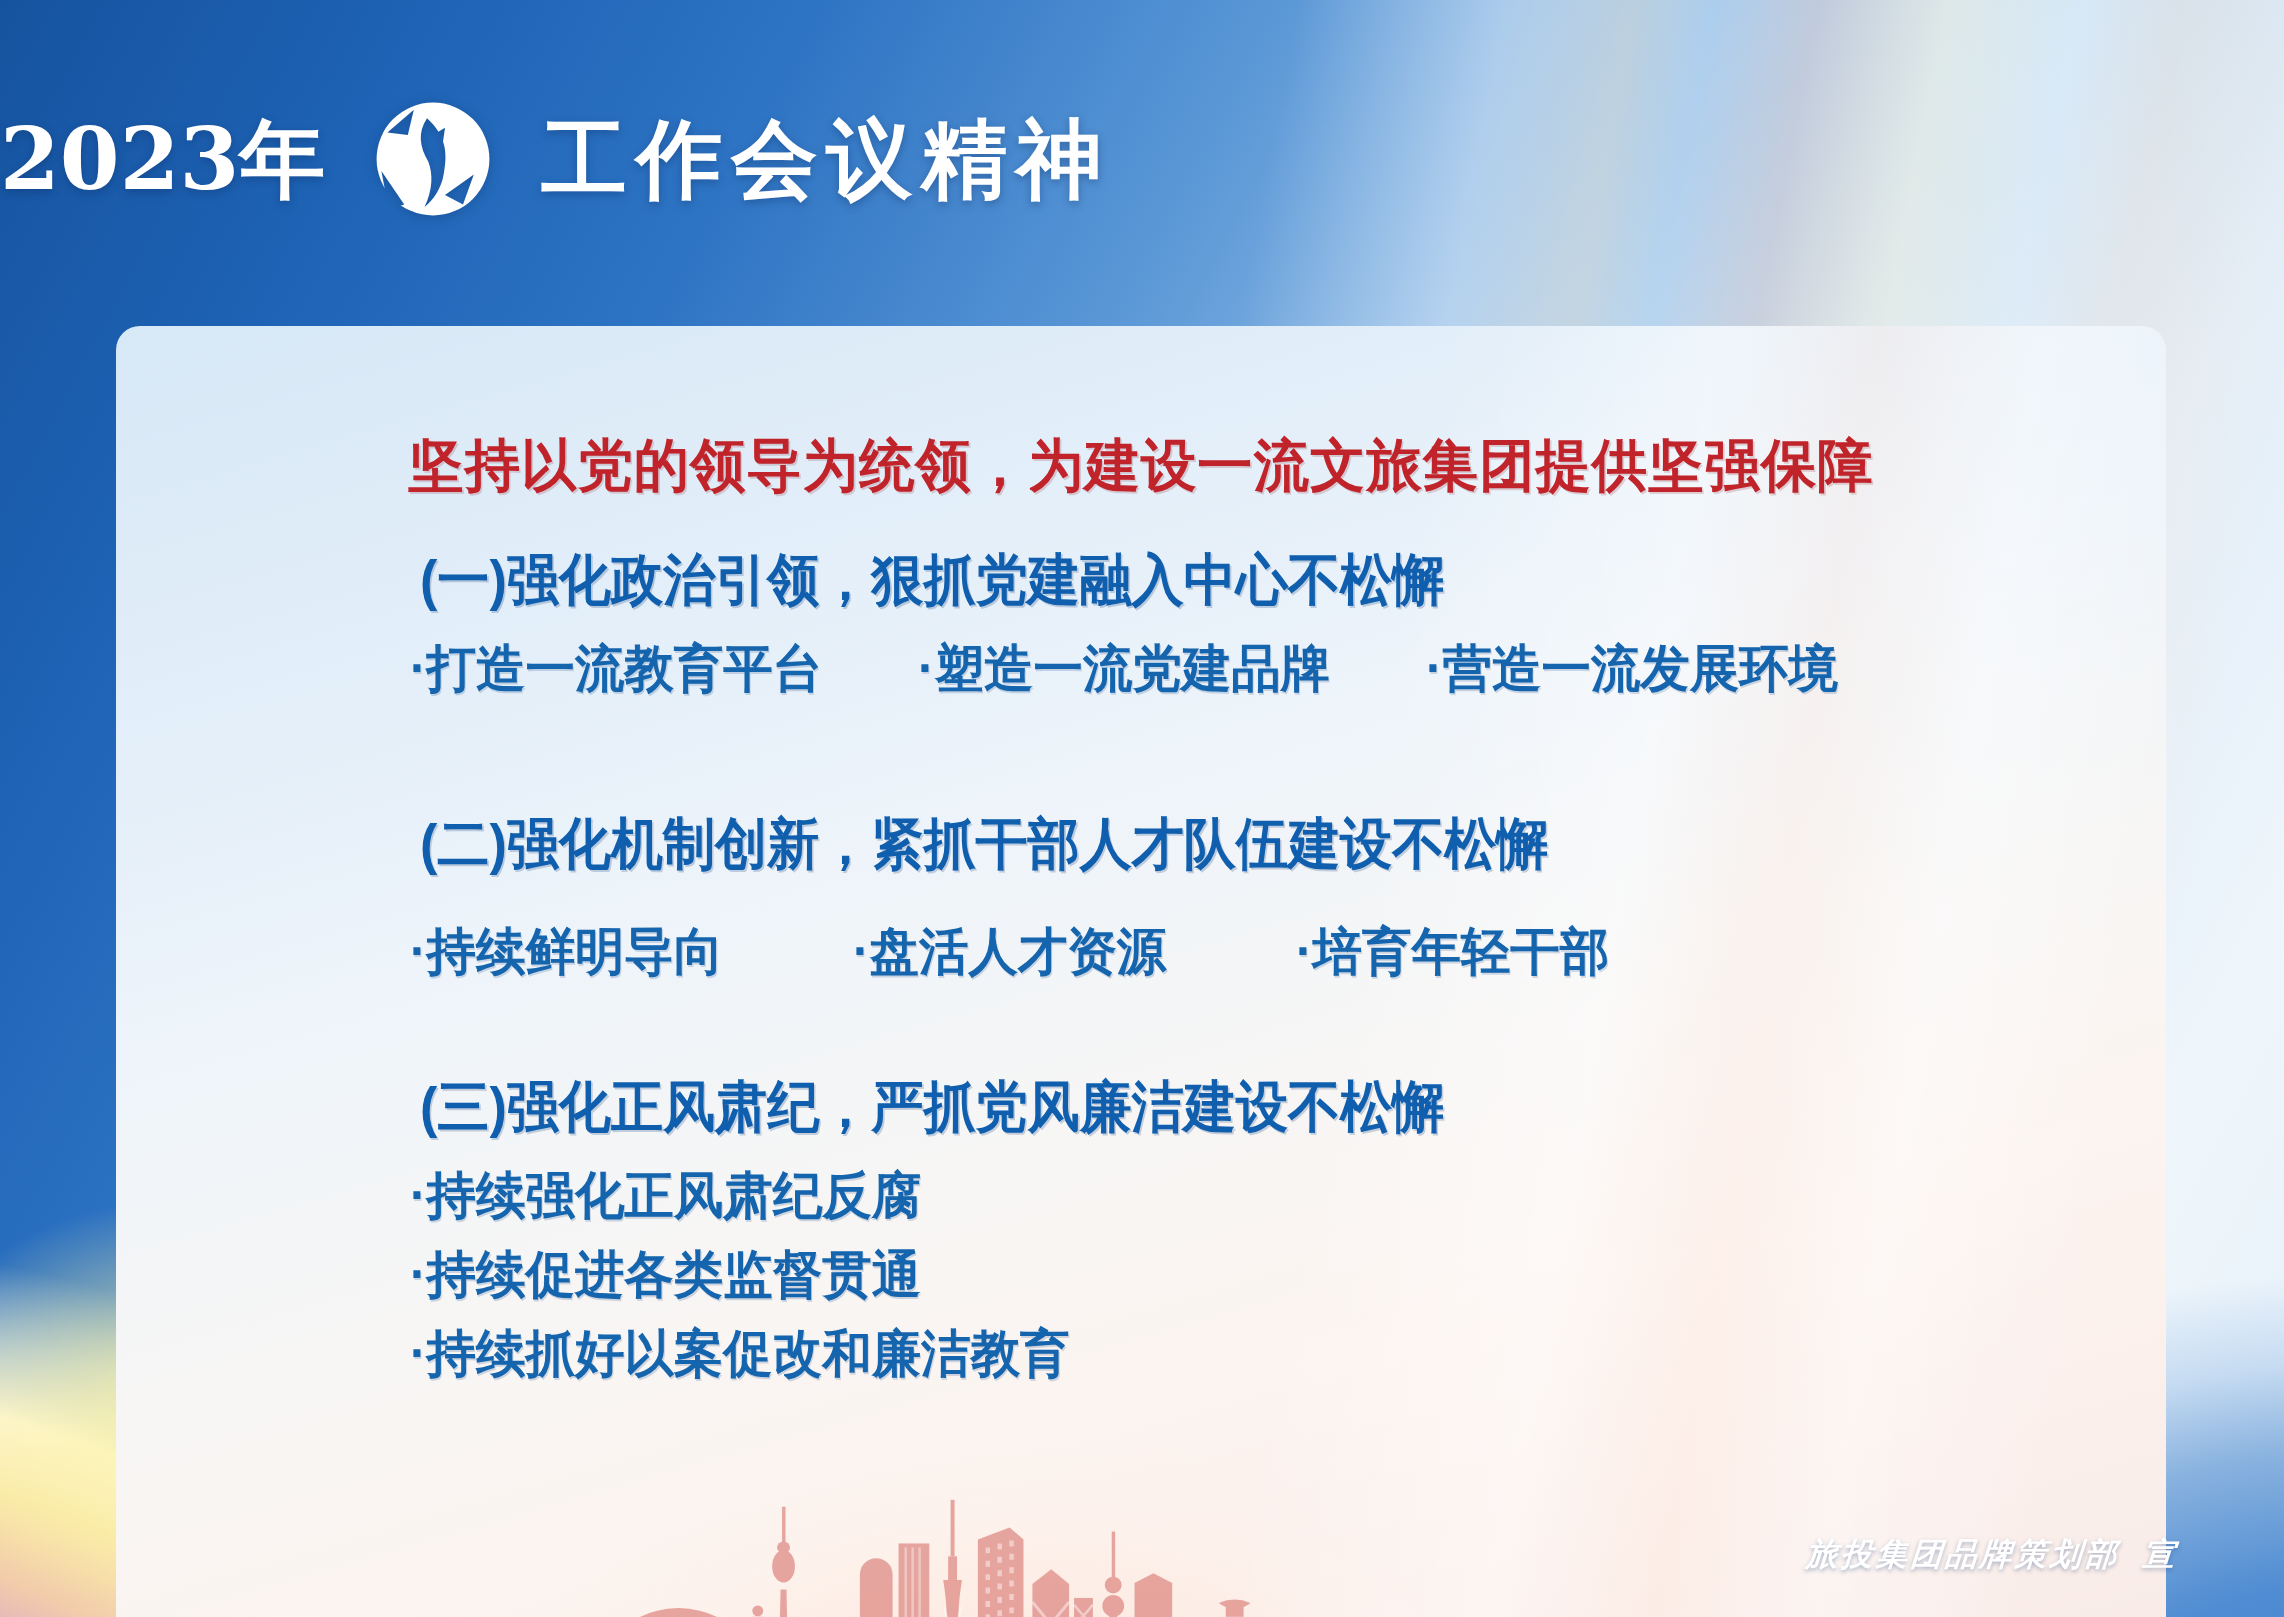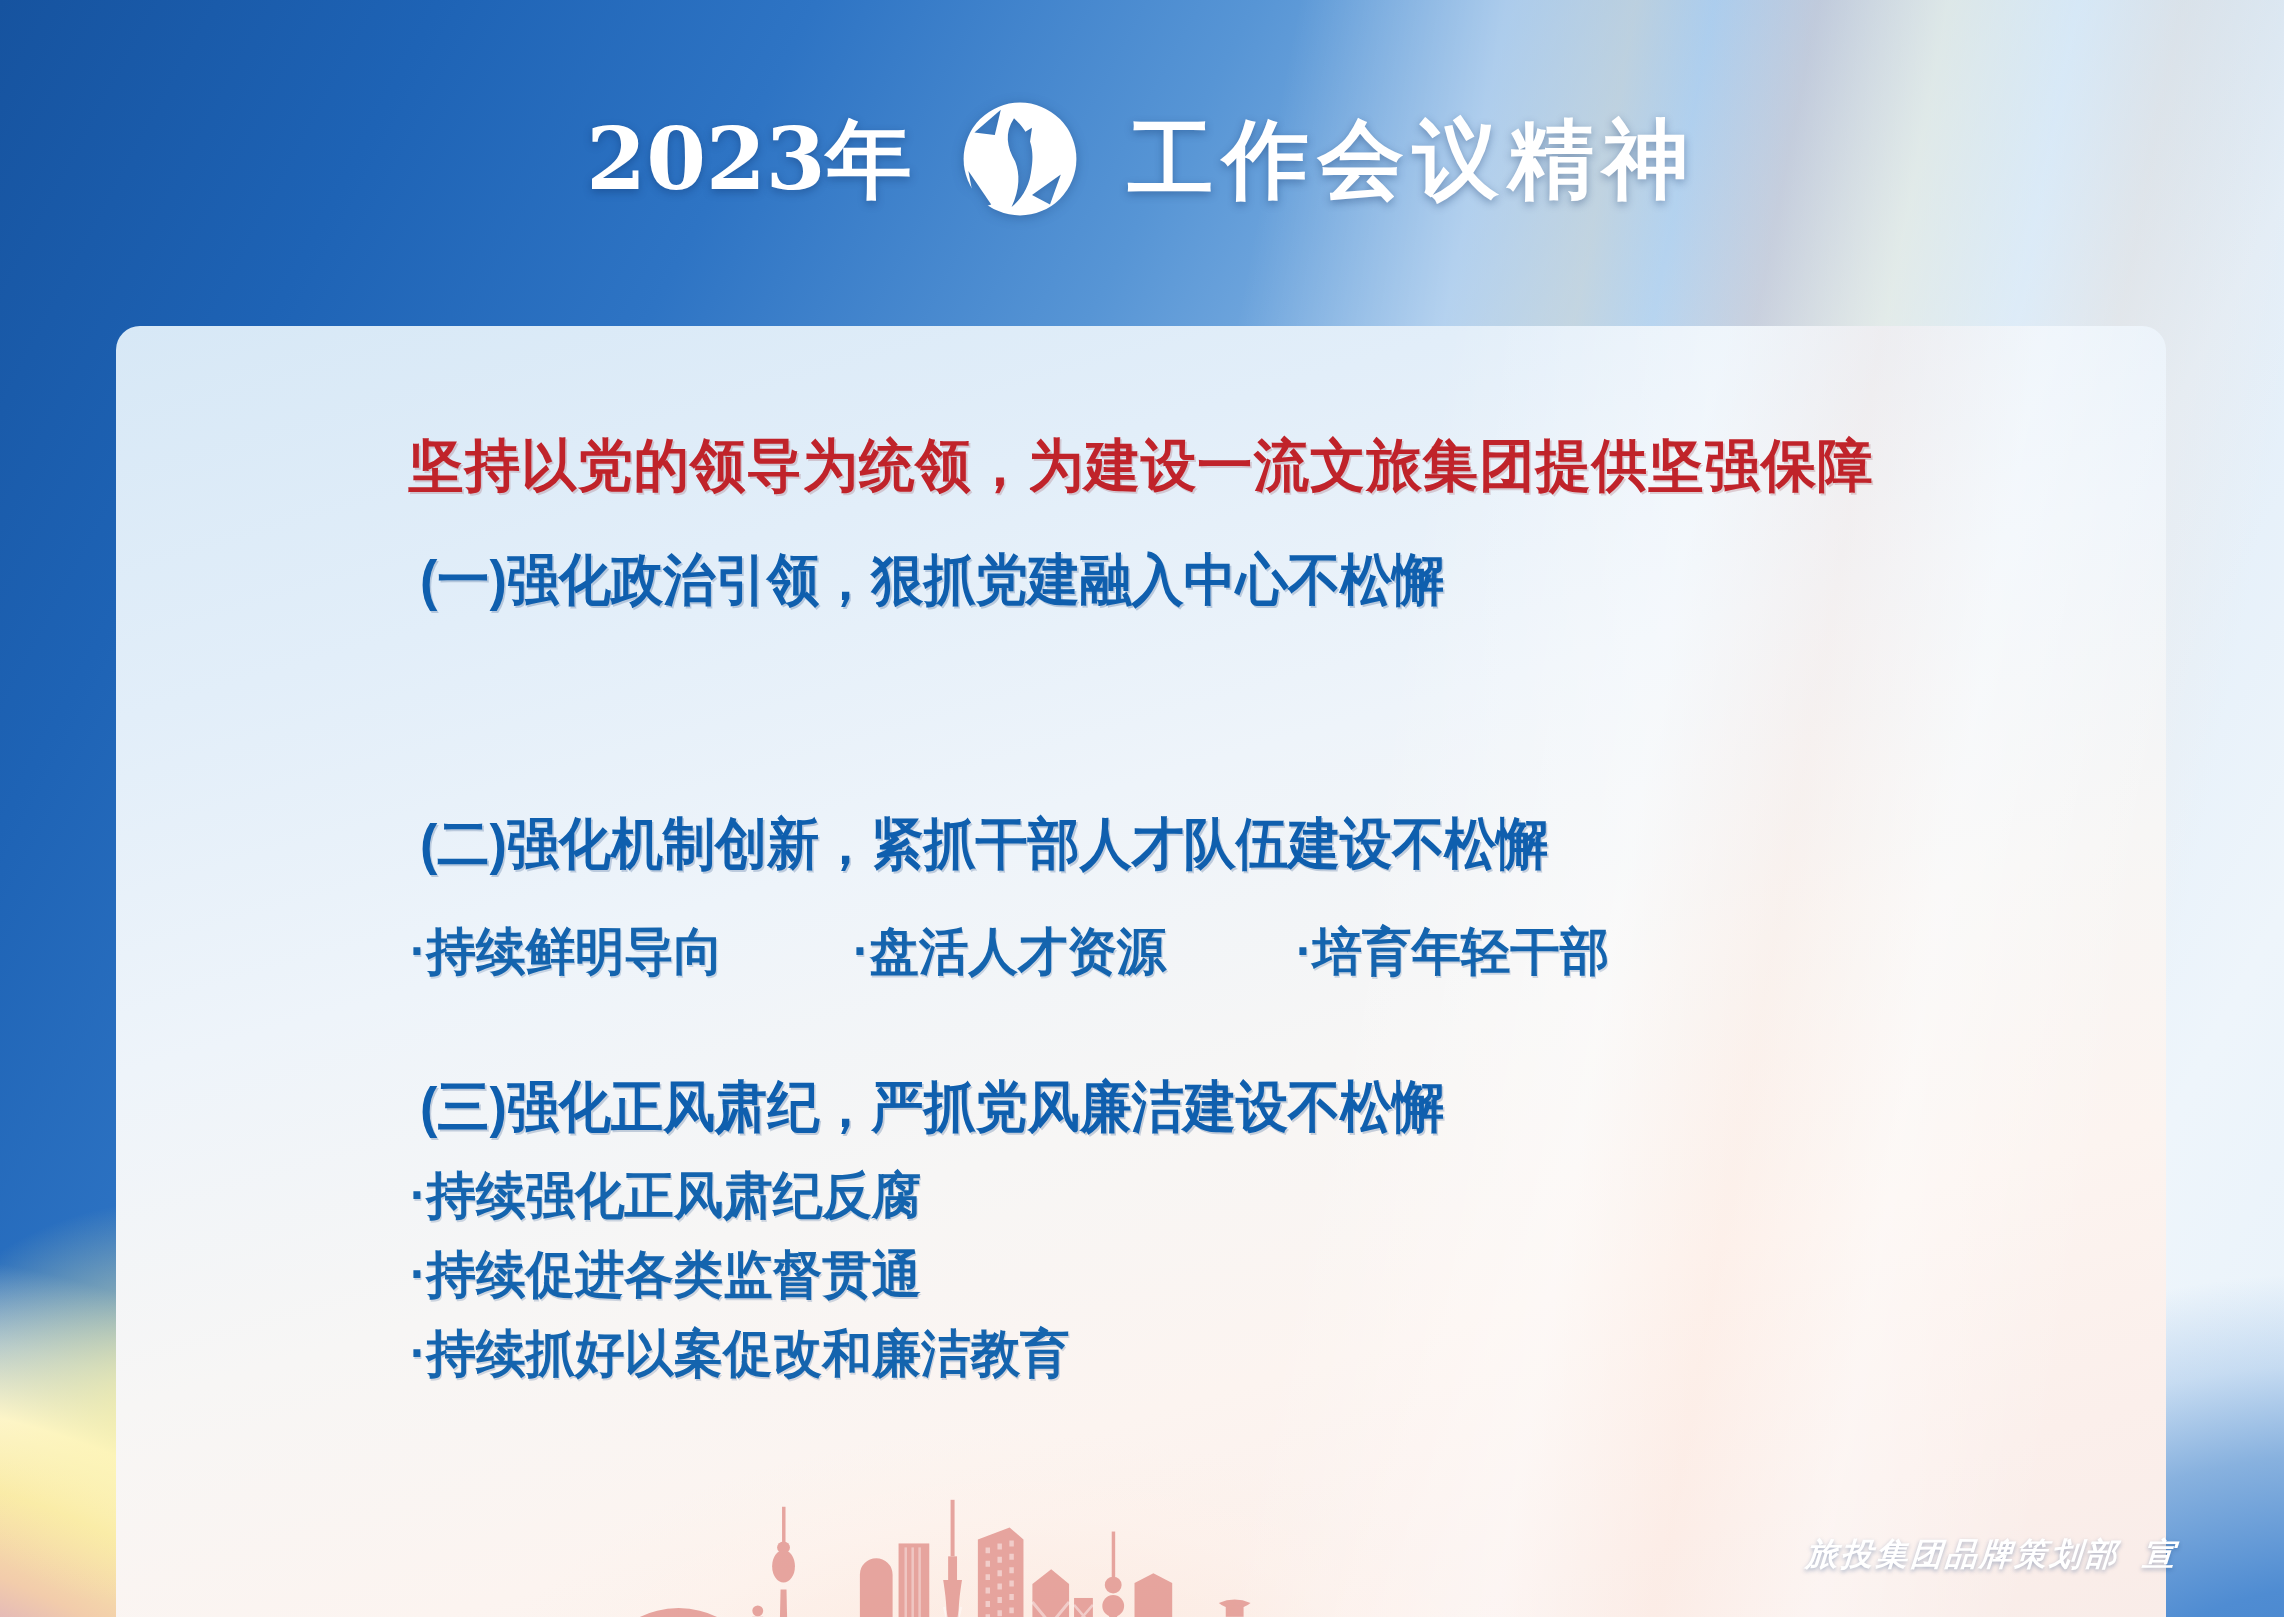--- a/index.html
+++ b/index.html
@@ -20,21 +20,21 @@
       radial-gradient(407px 305px at 8% 87%,rgba(252,243,166,.95),rgba(252,243,166,0) 68%),
       radial-gradient(1101px 881px at -8% 118%,#4a63b4 0%,#7b7ec4 13%,#a78ec9 23%,#d6a6c5 32%,#f2ccab 41%,#f9e9a8 50%,#fdf6d8 58%,rgba(255,252,235,.55) 66%,rgba(255,255,255,0) 75%);
   }
   .bg-bottomright{
     background:
       radial-gradient(932px 649px at 103% 110%,#3f7ec9 0%,#4f8cd2 30%,rgba(98,152,212,.72) 50%,rgba(130,175,225,.35) 64%,rgba(160,200,235,0) 78%),
       radial-gradient(847px 237px at 72% 102%,rgba(108,124,190,.55),rgba(130,140,200,.25) 55%,rgba(160,170,215,0) 80%);
   }
 
   
-  .header{position:absolute;top:99px;left:0;right:0;display:flex;align-items:center;justify-content:center;gap:48px;color:#fff;}
+  .header{position:absolute;top:99px;left:0;right:0;display:flex;align-items:center;justify-content:flex-start;gap:48px;color:#fff;}
   .year,.title{font-family:"DejaVu Serif","Liberation Serif",serif;font-weight:700;font-size:86px;line-height:1;text-shadow:0 2.8px 8px rgba(8,40,92,.35);}
   .title{letter-spacing:9px;}
   .brand{display:flex;align-items:center;gap:17px;}
   .globe{width:120px;height:120px;flex:0 0 auto;filter:drop-shadow(0 2.3px 5.6px rgba(8,40,92,.3));}
   .brand-text{display:flex;flex-direction:column;line-height:1;}
   .brand-cn{font-size:56px;font-weight:800;letter-spacing:3.4px;}
   .brand-en{font-size:53px;font-weight:800;letter-spacing:8.5px;margin-top:5.6px;}
 
   
   .card{position:absolute;left:116px;top:326px;width:2050px;height:1386px;border-radius:24px;overflow:hidden;
@@ -99,20 +99,25 @@
     </div>
     <span class="title">工作会议精神</span>
   </header>
 
   <main class="card">
     <div class="card-glow"></div>
 
     <h1 class="headline">坚持以党的领导为统领，为建设一流文旅集团提供坚强保障</h1>
 
     <h2 class="h2 s1">(一)强化政治引领，狠抓党建融入中心不松懈</h2>
+    <div class="bullets r1">
+      <span class="bullet">·打造一流教育平台</span>
+      <span class="bullet">·塑造一流党建品牌</span>
+      <span class="bullet">·营造一流发展环境</span>
+    </div>
 
     <h2 class="h2 s2">(二)强化机制创新，紧抓干部人才队伍建设不松懈</h2>
     <div class="bullets r2">
       <span class="bullet">·持续鲜明导向</span>
       <span class="bullet">·盘活人才资源</span>
       <span class="bullet">·培育年轻干部</span>
     </div>
 
     <h2 class="h2 s3">(三)强化正风肃纪，严抓党风廉洁建设不松懈</h2>
     <span class="vbullet b1">·持续强化正风肃纪反腐</span>

